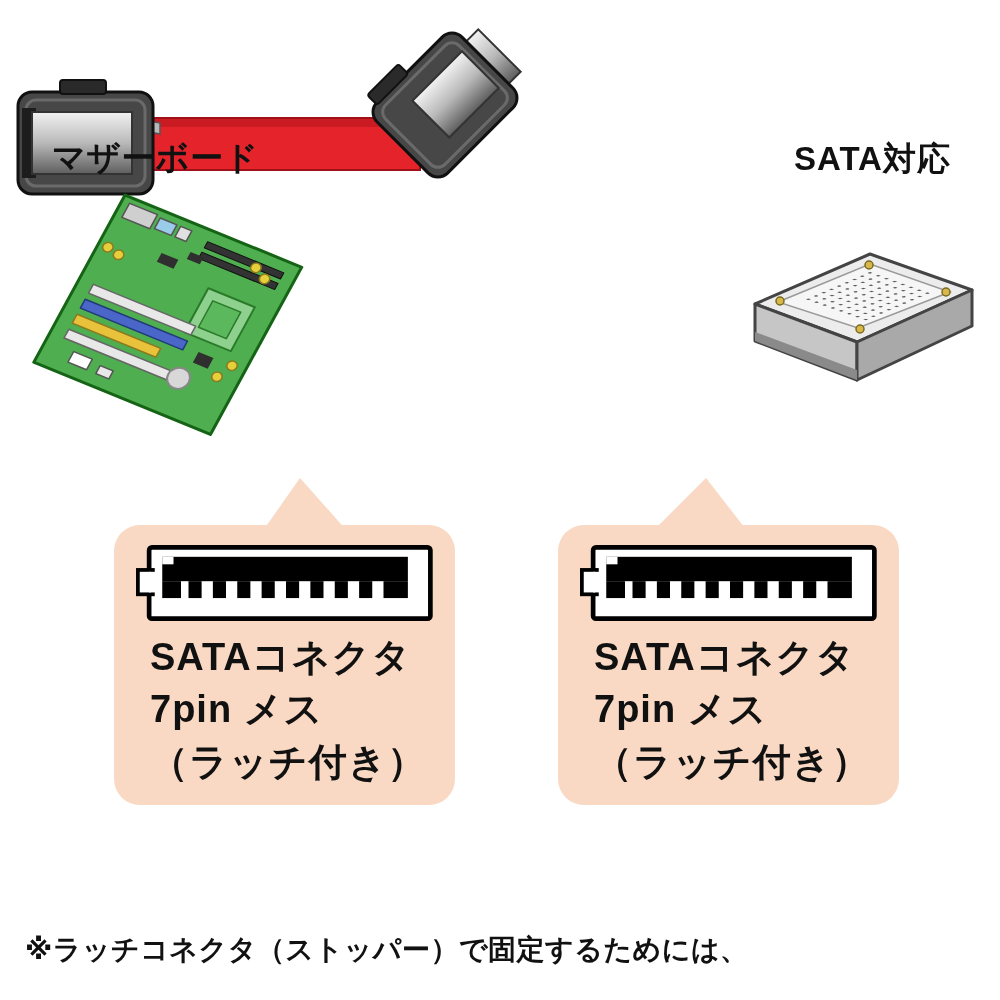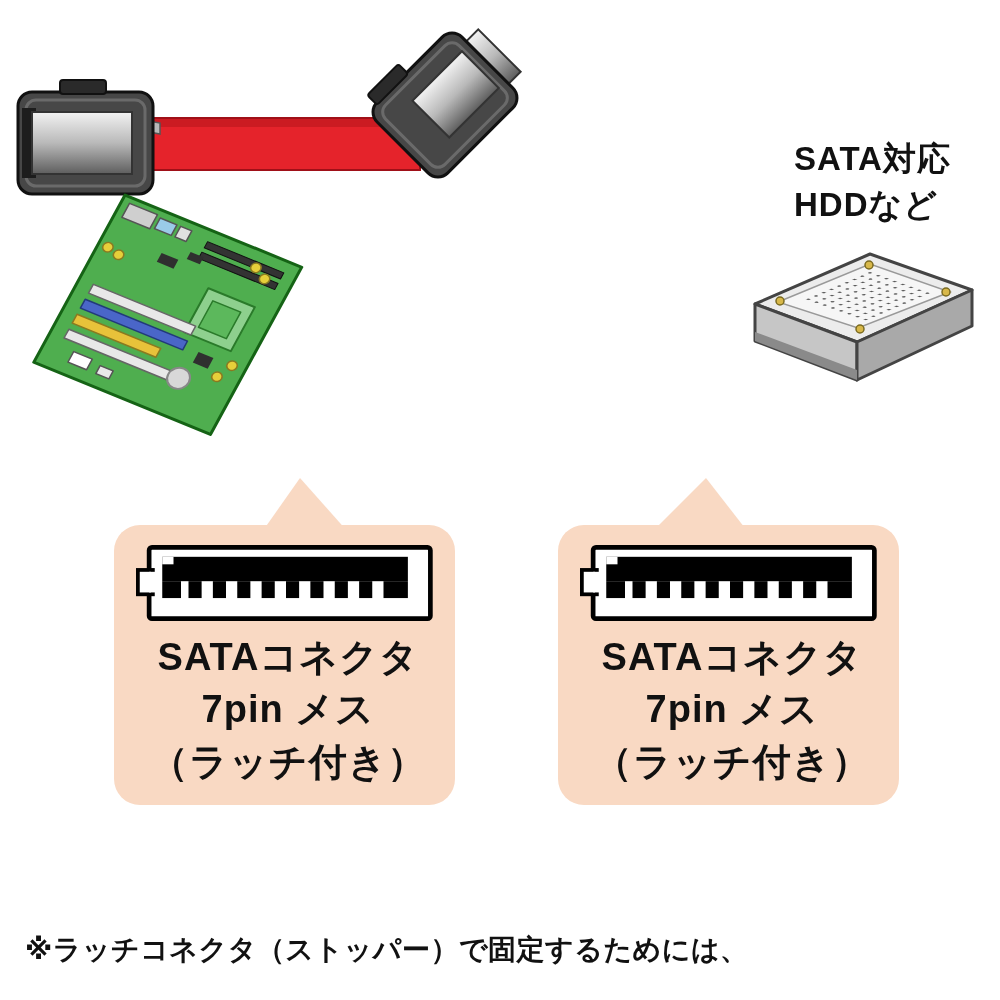--- a/index.html
+++ b/index.html
@@ -17,36 +17,36 @@
   .pointers{position:absolute;left:0;top:0;width:1000px;height:1000px;}
   .callout{
     position:absolute;top:525px;width:341px;height:280px;
     background:#f9d9c3;border-radius:26px;
   }
   .callout-left{left:114px;}
   .callout-right{left:558px;}
   .connector-diagram{position:absolute;left:22px;top:16px;width:300px;height:86px;}
   .callout-text{
     position:absolute;left:36px;top:106px;
-    font-size:38px;font-weight:bold;line-height:1.38;letter-spacing:1px;text-align:center;
+    font-size:38px;font-weight:bold;line-height:1.38;letter-spacing:1px;
   }
   .notes{
     position:absolute;left:25px;top:850px;
     font-size:28px;font-weight:bold;line-height:1.42;white-space:pre;letter-spacing:0.5px;
   }
 </style>
 </head>
 <body>
 
 <div class="stage">
 
   
+  <div class="label motherboard-label">マザーボード</div>
   <div class="label hdd-label">
     <div>SATA対応</div>
-    <div>HDDなど</div>
   </div>
 
   
   <svg class="art mb-art" viewBox="0 0 300 290">
     <g transform="matrix(0.93,0.38,-0.48,0.88,95,15)" stroke-linejoin="round">
       <rect x="0" y="0" width="190" height="190" fill="#4fae4f" stroke="#156315" stroke-width="3"></rect>
 
       <rect x="8" y="6" width="30" height="16" fill="#cfcfcf" stroke="#555" stroke-width="1.5"></rect>
       <rect x="42" y="8" width="18" height="12" fill="#9acbe8" stroke="#555" stroke-width="1.5"></rect>
       <rect x="64" y="8" width="12" height="12" fill="#e0e0e0" stroke="#555" stroke-width="1.5"></rect>

